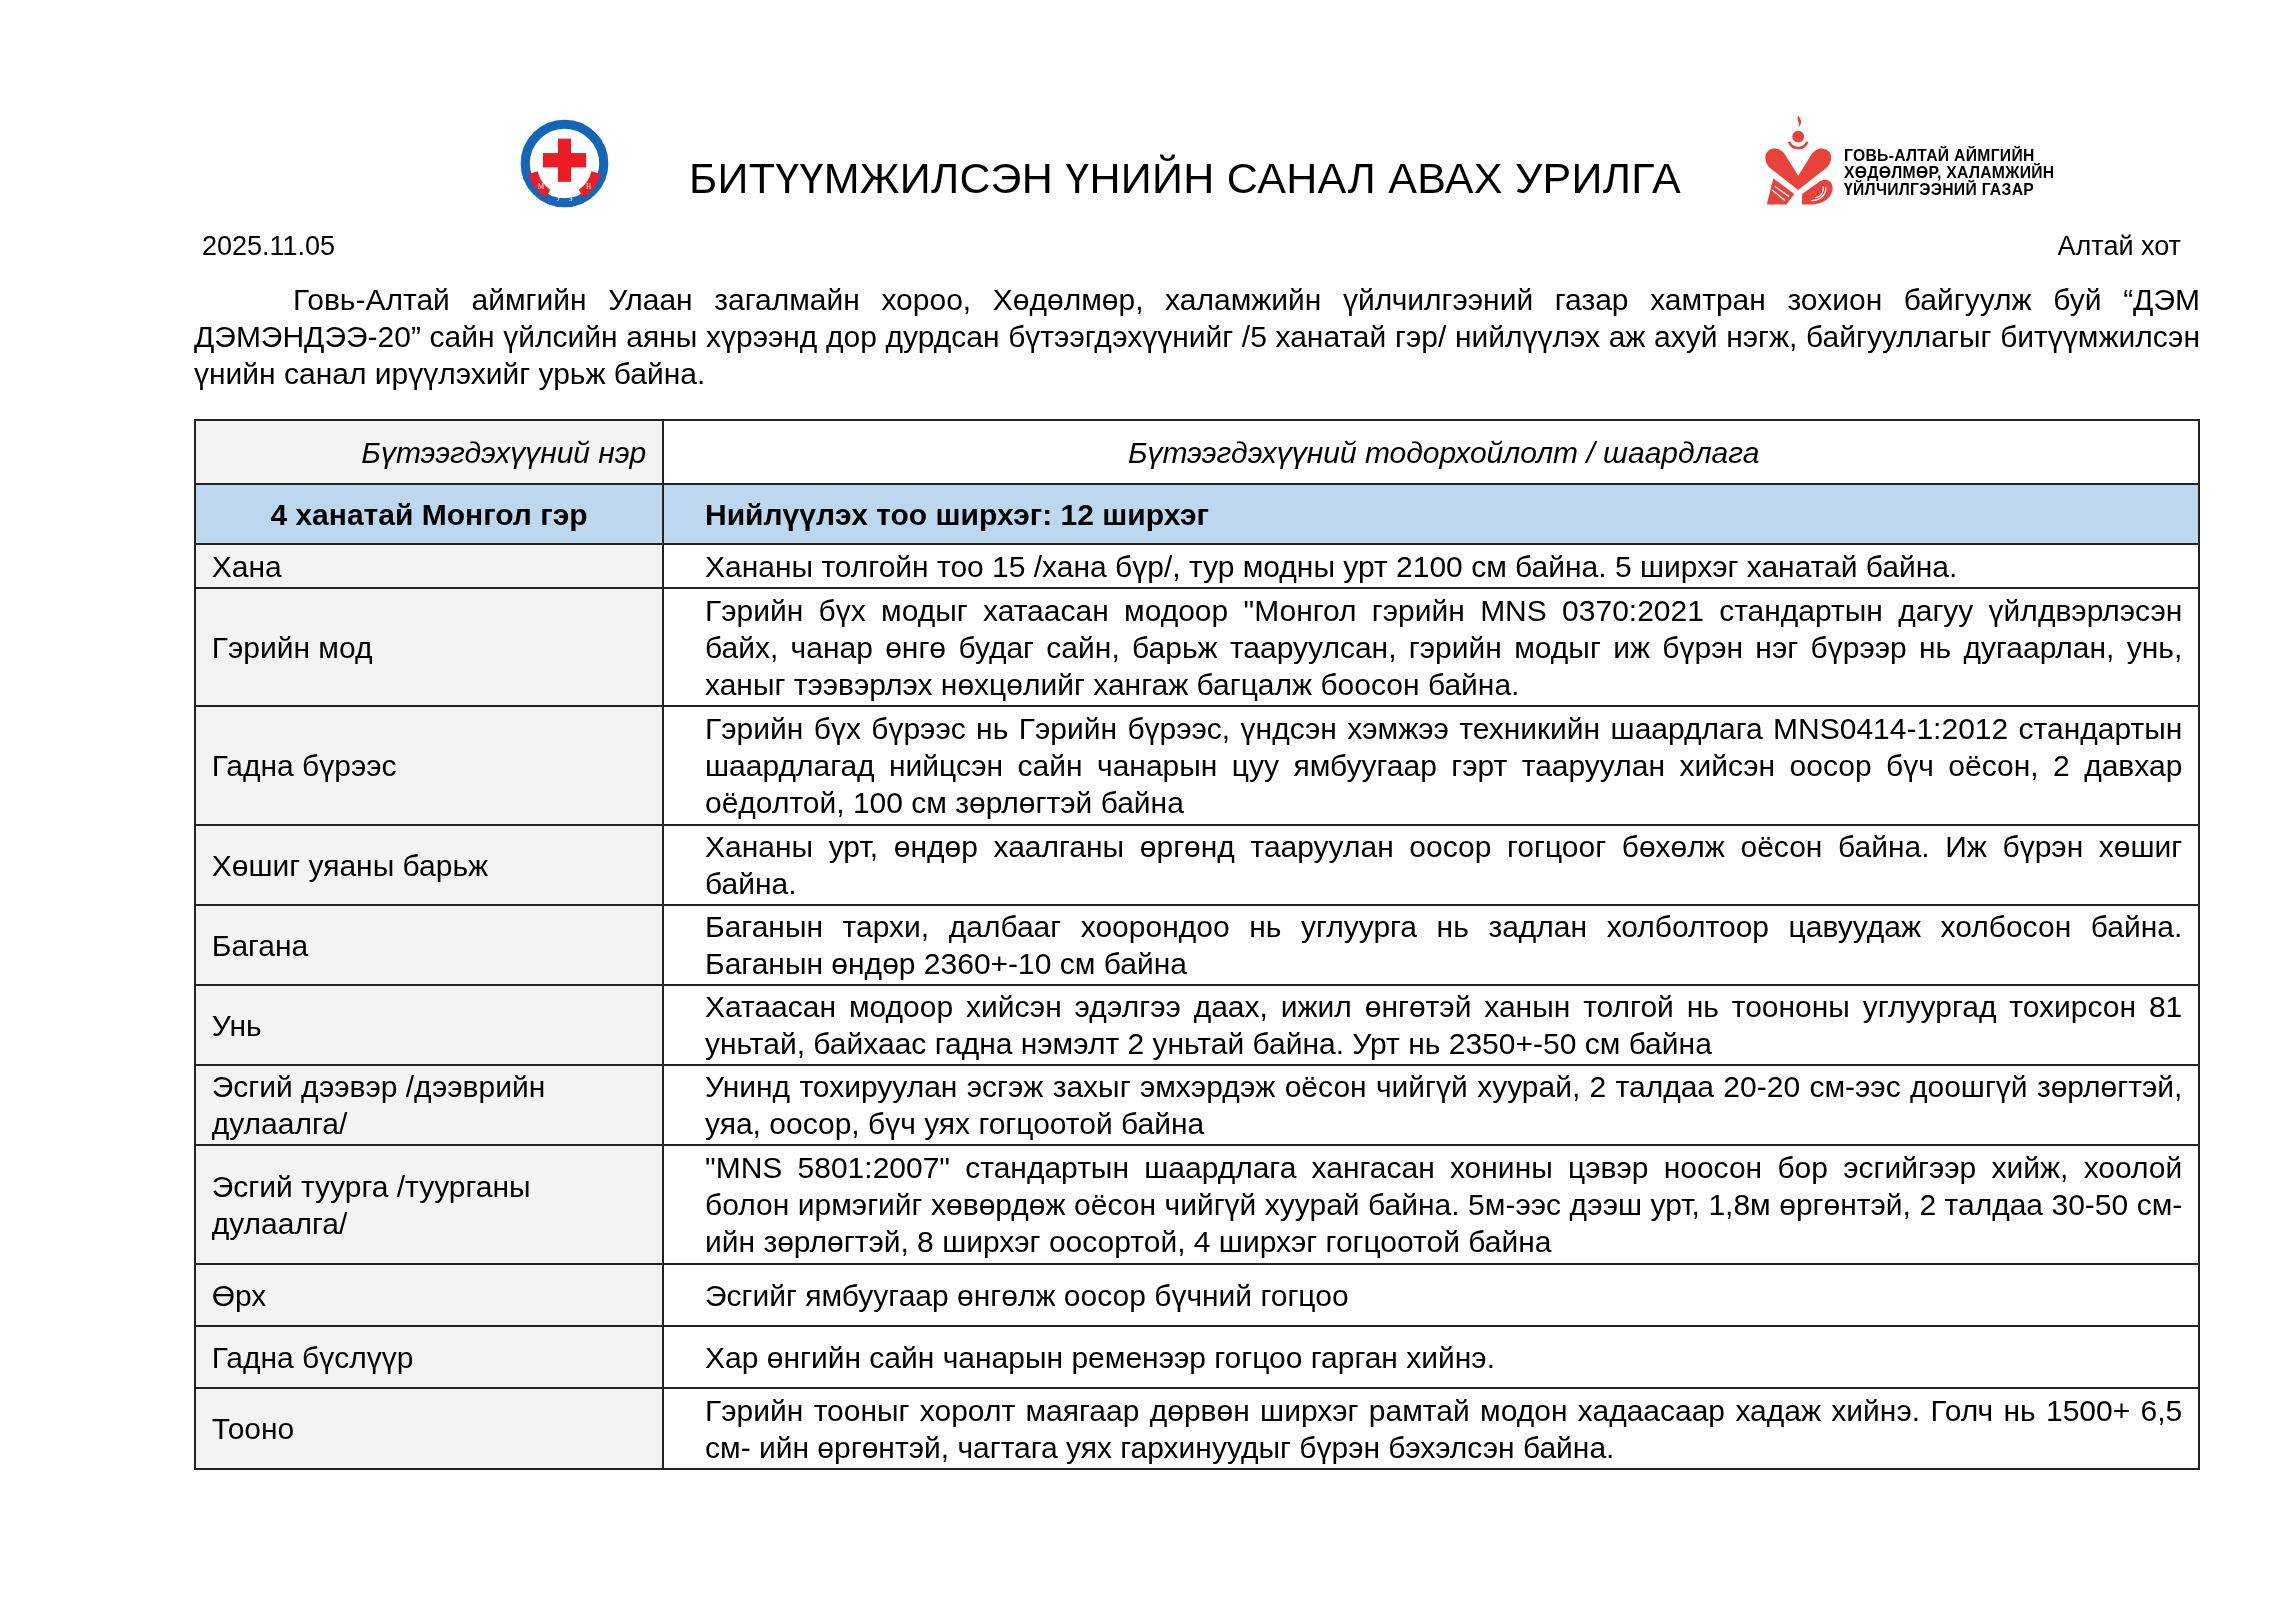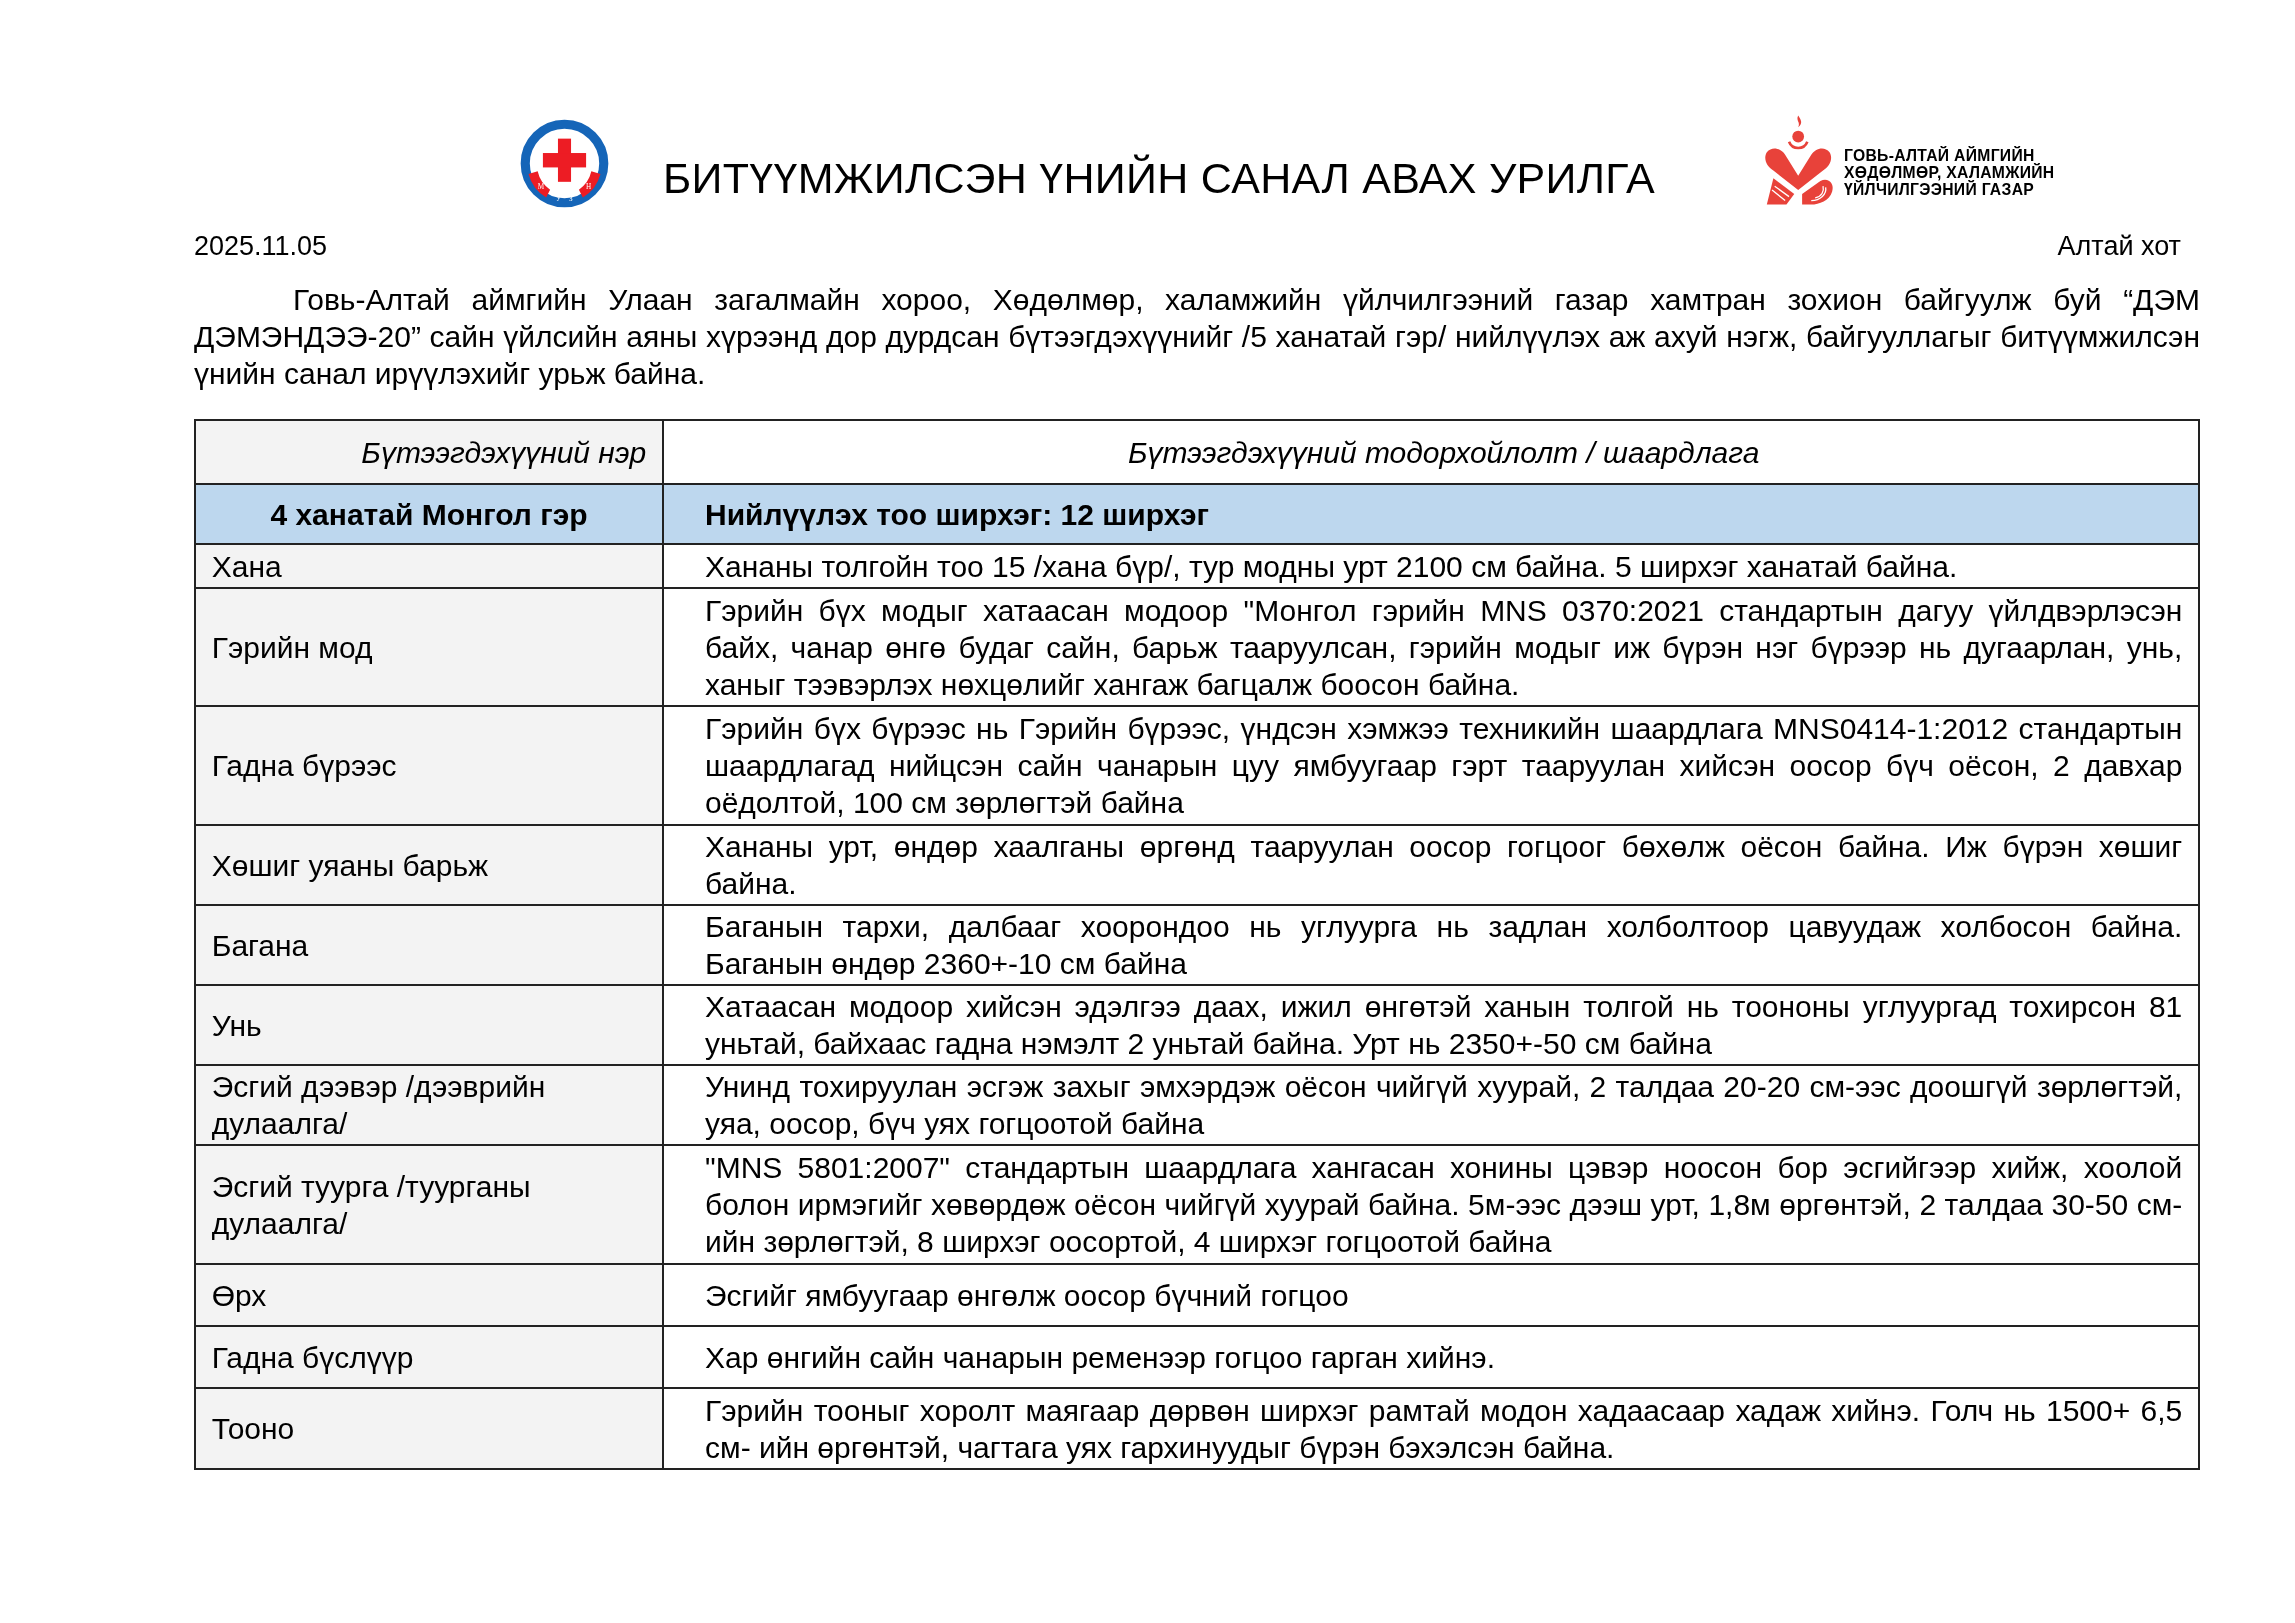--- a/index.html
+++ b/index.html
@@ -3,23 +3,23 @@
 <meta charset="utf-8">
 <style>
   html, body { margin:0; padding:0; background:#ffffff; }
   body { width:2295px; height:1623px; position:relative; overflow:hidden; color:#000; font-family:"Liberation Sans", sans-serif; }
   .abs { position:absolute; }
 
   .logo-left { left:520px; top:119px; width:89px; height:89px; }
   .logo-right { left:1760px; top:113px; width:308px; height:98px; }
   .logo-right-text { position:absolute; left:84px; top:34px; color:#000000; font-family:"Liberation Sans", sans-serif; font-weight:bold; font-size:15.7px; line-height:17px; letter-spacing:0.3px; white-space:nowrap; }
 
-  .title { left:663px; top:152px; font-size:43px; line-height:52px; white-space:nowrap; letter-spacing:0.3px; }
+  .title { left:689px; top:152px; font-size:43px; line-height:52px; white-space:nowrap; letter-spacing:0.3px; }
 
-  .date { left:194px; top:230px; font-size:27px; line-height:33px; }
+  .date { left:202px; top:230px; font-size:27px; line-height:33px; }
   .city { right:114px; top:230px; font-size:27px; line-height:33px; }
 
   .intro { left:194px; top:281px; width:2006px; font-size:30px; line-height:37px; text-align:justify; }
   .intro .ind { display:inline-block; width:99px; }
 
   table.spec { position:absolute; left:194px; top:419px; width:2006px; border-collapse:collapse; table-layout:fixed; }
   table.spec td { border:2px solid #222; padding:0 15.7px; vertical-align:middle; font-size:30px; line-height:37px; }
   table.spec col.c1 { width:468px; }
   table.spec td.left { background:#f3f3f3; }
   table.spec td.right { background:#ffffff; text-align:justify;padding-left:41px; }

